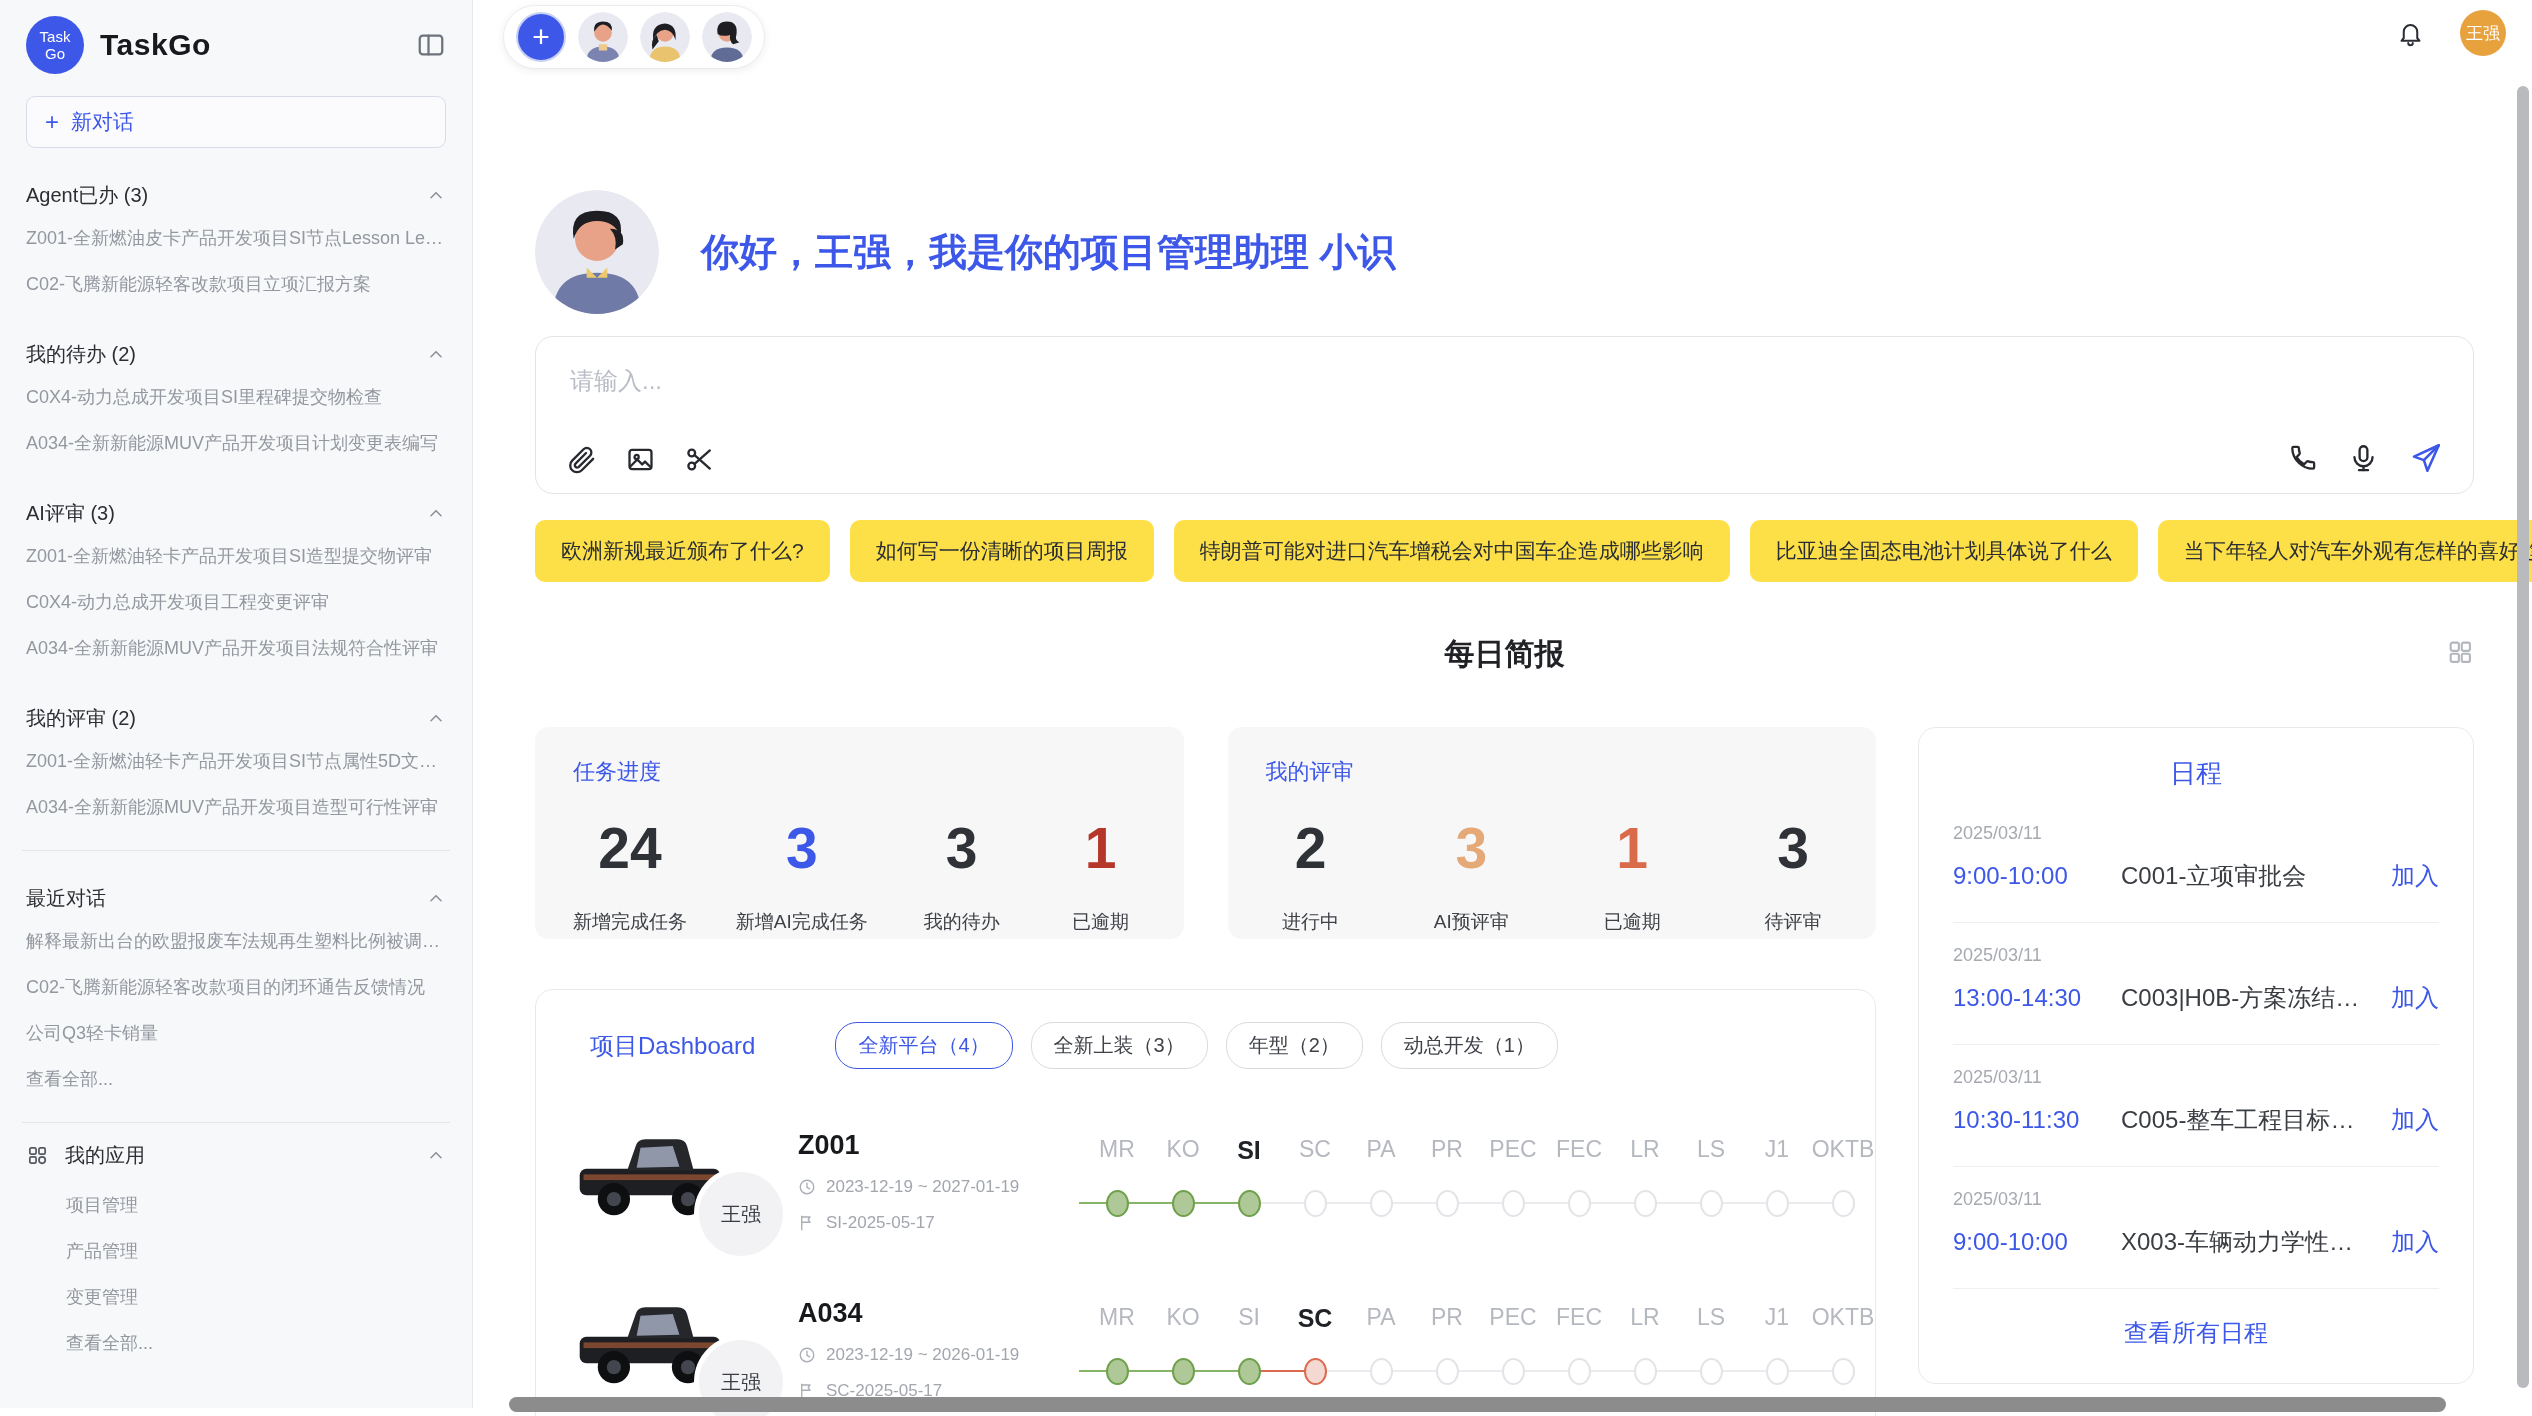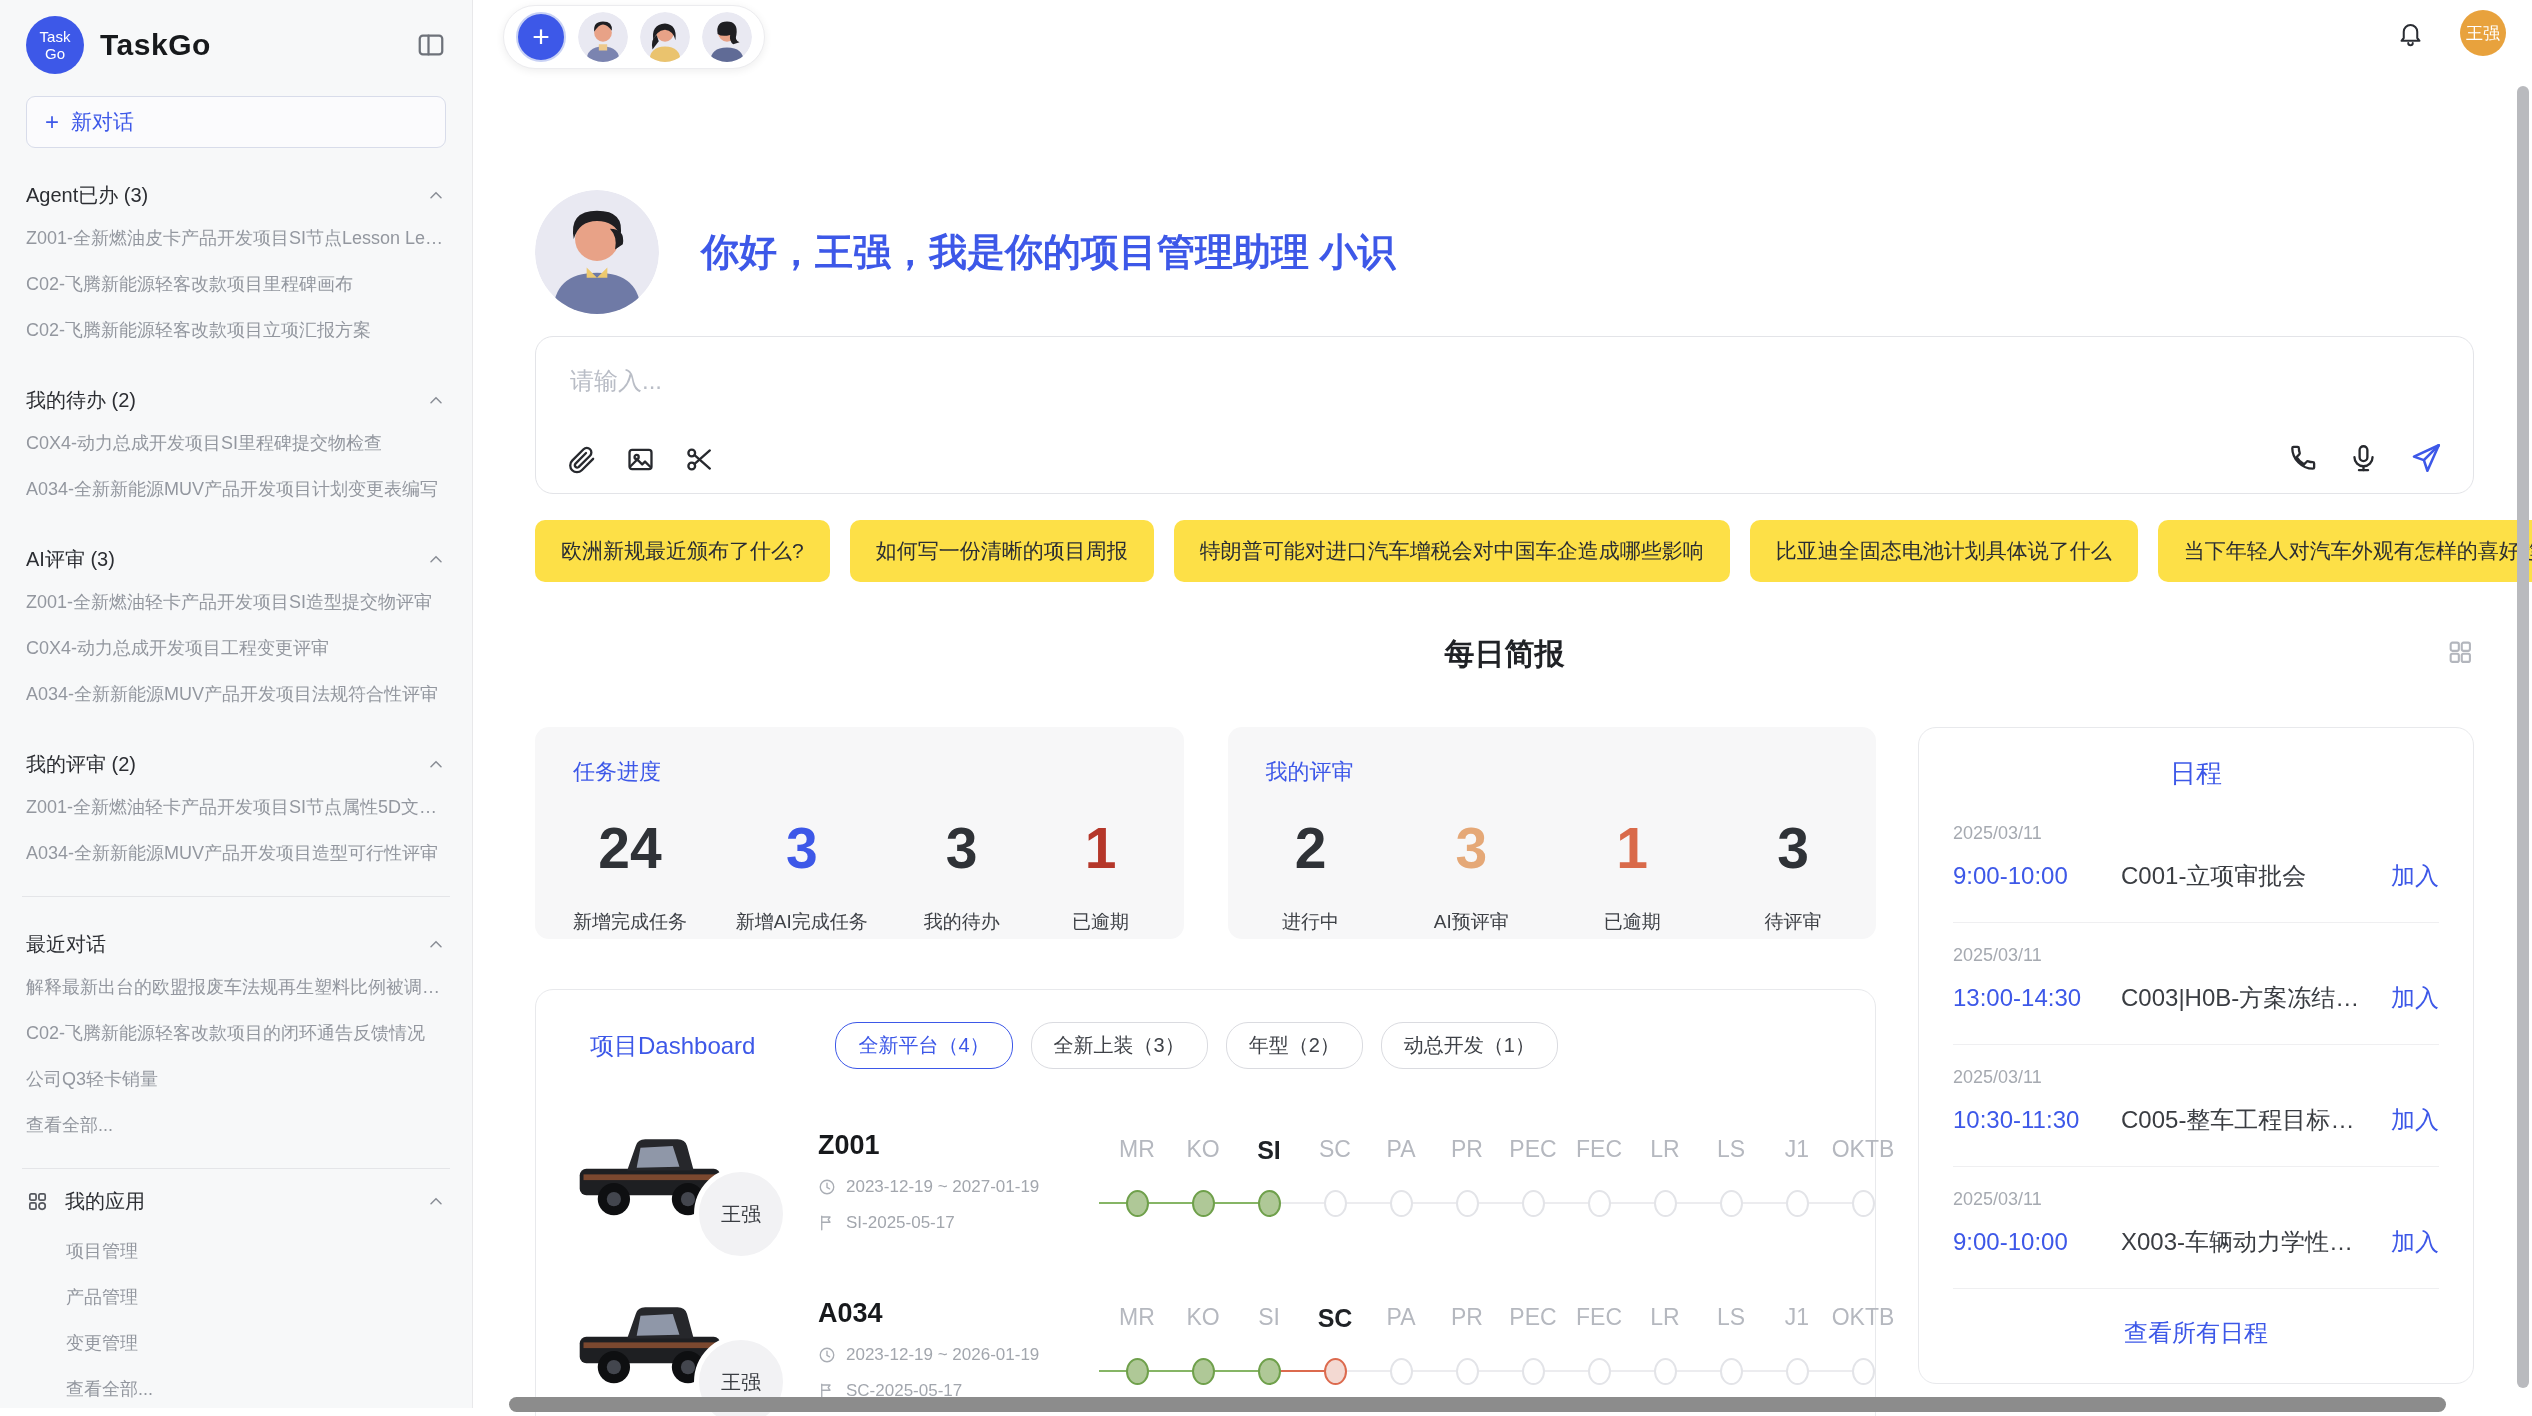--- a/index.html
+++ b/index.html
@@ -89,21 +89,21 @@
   .filters { display:flex; gap:18px; }
   .filter { border:1px solid #DADBE0; border-radius:22px; padding:9px 22px; font-size:20px;
     color:#3F4248; background:#fff; white-space:nowrap; cursor:pointer; }
   .filter.active { border-color:#3D58E8; color:#3D58E8; }
 
   .proj-row { display:flex; align-items:center; margin-top:56px; }
   .truck { position:relative; width:152px; height:112px; flex:none; }
   .owner-badge { position:absolute; right:-62px; bottom:-24px; width:94px; height:94px; border-radius:50%;
     background:#F2F2F4; border:5px solid #fff; display:flex; align-items:center; justify-content:center;
     font-size:20px; color:#3A3D42; }
-  .proj-info { margin-left:92px; width:268px; flex:none; }
+  .proj-info { margin-left:72px; width:268px; flex:none; }
   .proj-code { font-size:27px; font-weight:700; color:#17191C; }
   .proj-meta { display:flex; align-items:center; gap:10px; font-size:17px; color:#A2A6AD; margin-top:16px; }
   .proj-meta .micon { width:18px; height:18px; color:#A9ADB4; flex:none; }
   .milestones { flex:1; display:flex; margin-left:18px; margin-top:-10px; }
   .ms { width:66px; text-align:center; position:relative; }
   .ms .lbl { font-size:23px; color:#B5B8BF; height:42px; }
   .ms.cur .lbl { color:#1F2226; font-weight:700; font-size:25px; }
   .ms .dot { width:23px; height:27px; border-radius:50%; margin:12px auto 0; background:#fff;
     border:2px solid #E3E4E8; position:relative; z-index:1; }
   .ms.done .dot { background:#AFC897; border-color:#6FA04B; }
@@ -159,21 +159,20 @@
 
     <div class="sec-h">
       <span>Agent已办 (3)</span>
       <span class="chev">
           <svg viewBox="0 0 24 24" class="stroke-ic">
             <polyline points="6,14 12,8 18,14"></polyline>
           </svg>
         </span>
     </div>
     <div class="sec-item">Z001-全新燃油皮卡产品开发项目SI节点Lesson Learn报告</div>
-    <div class="sec-item">C02-飞腾新能源轻客改款项目里程碑画布</div>
     <div class="sec-item">C02-飞腾新能源轻客改款项目立项汇报方案</div>
 
     <div class="sec-h">
       <span>我的待办 (2)</span>
       <span class="chev">
           <svg viewBox="0 0 24 24" class="stroke-ic">
             <polyline points="6,14 12,8 18,14"></polyline>
           </svg>
         </span>
     </div>

